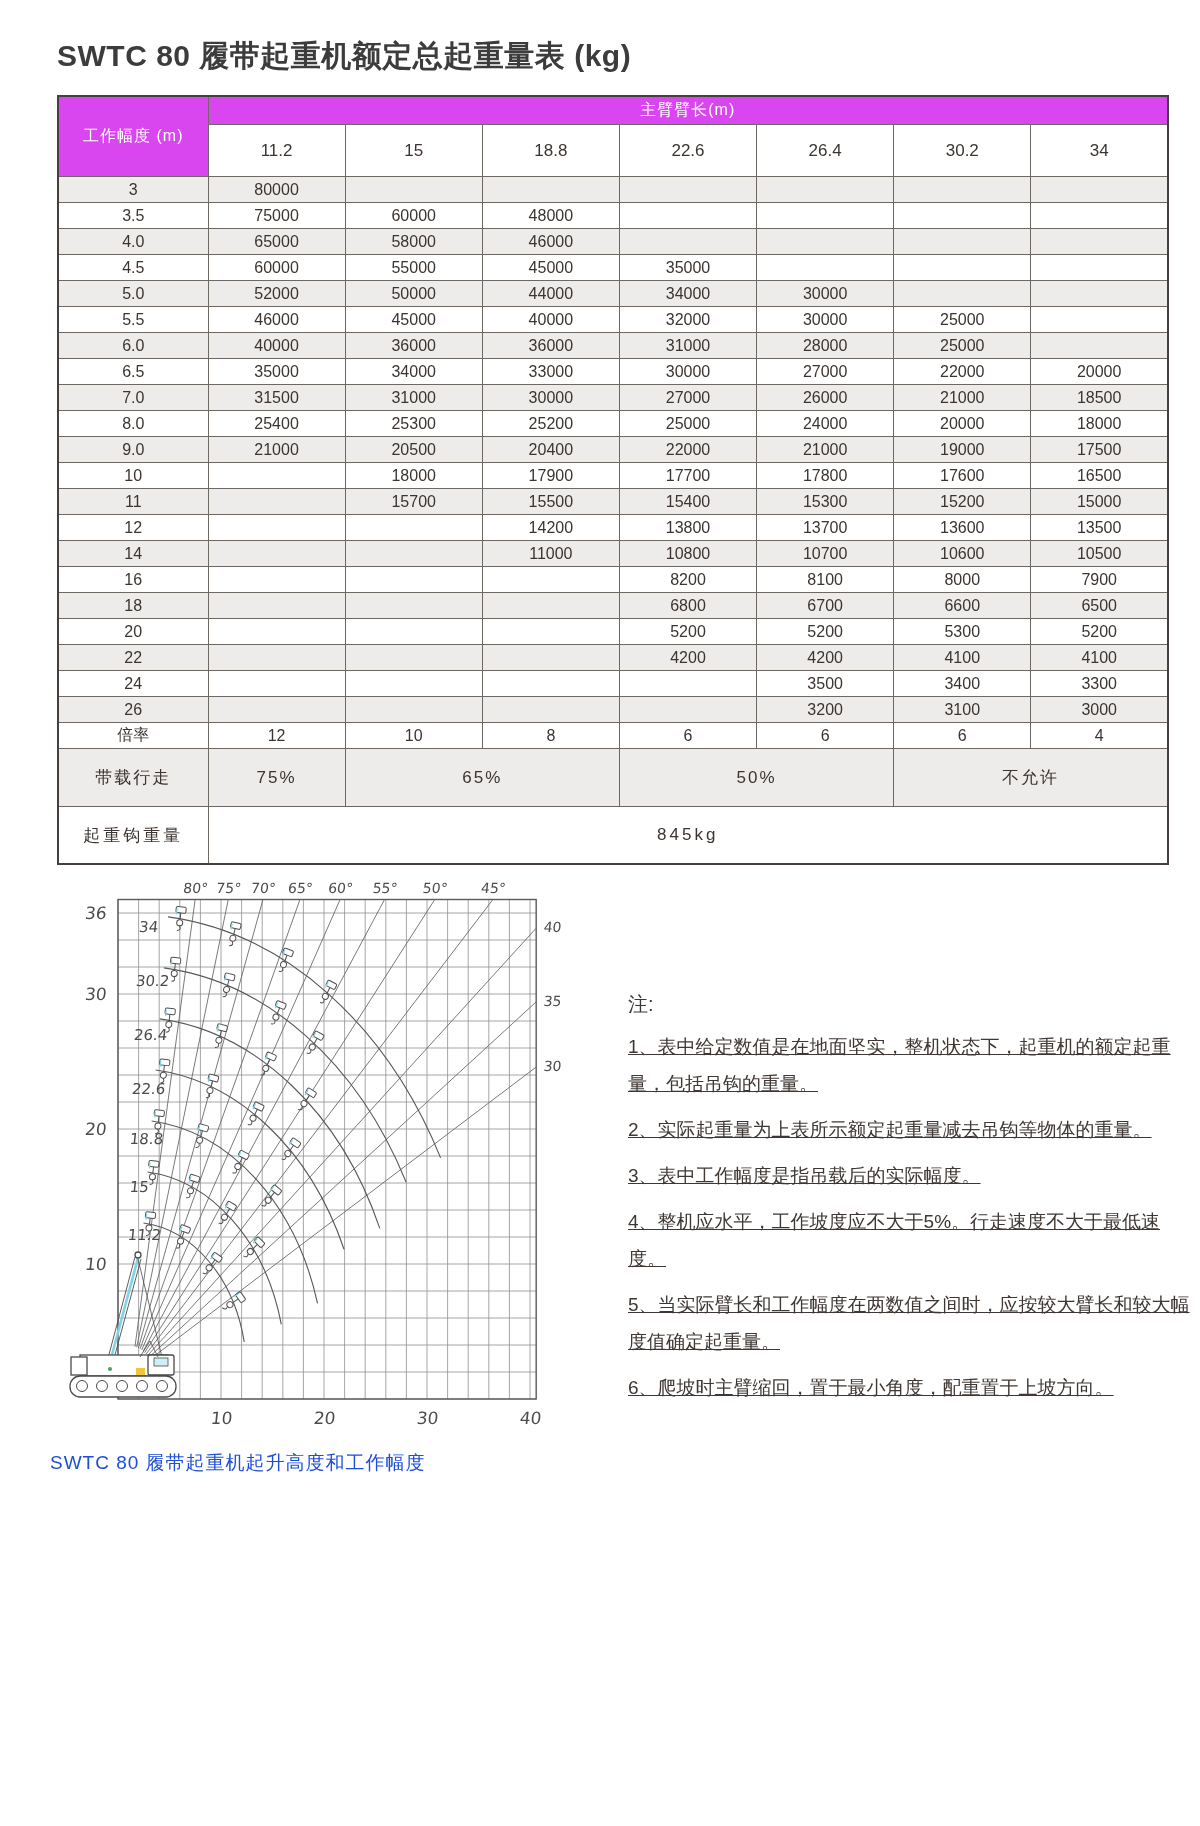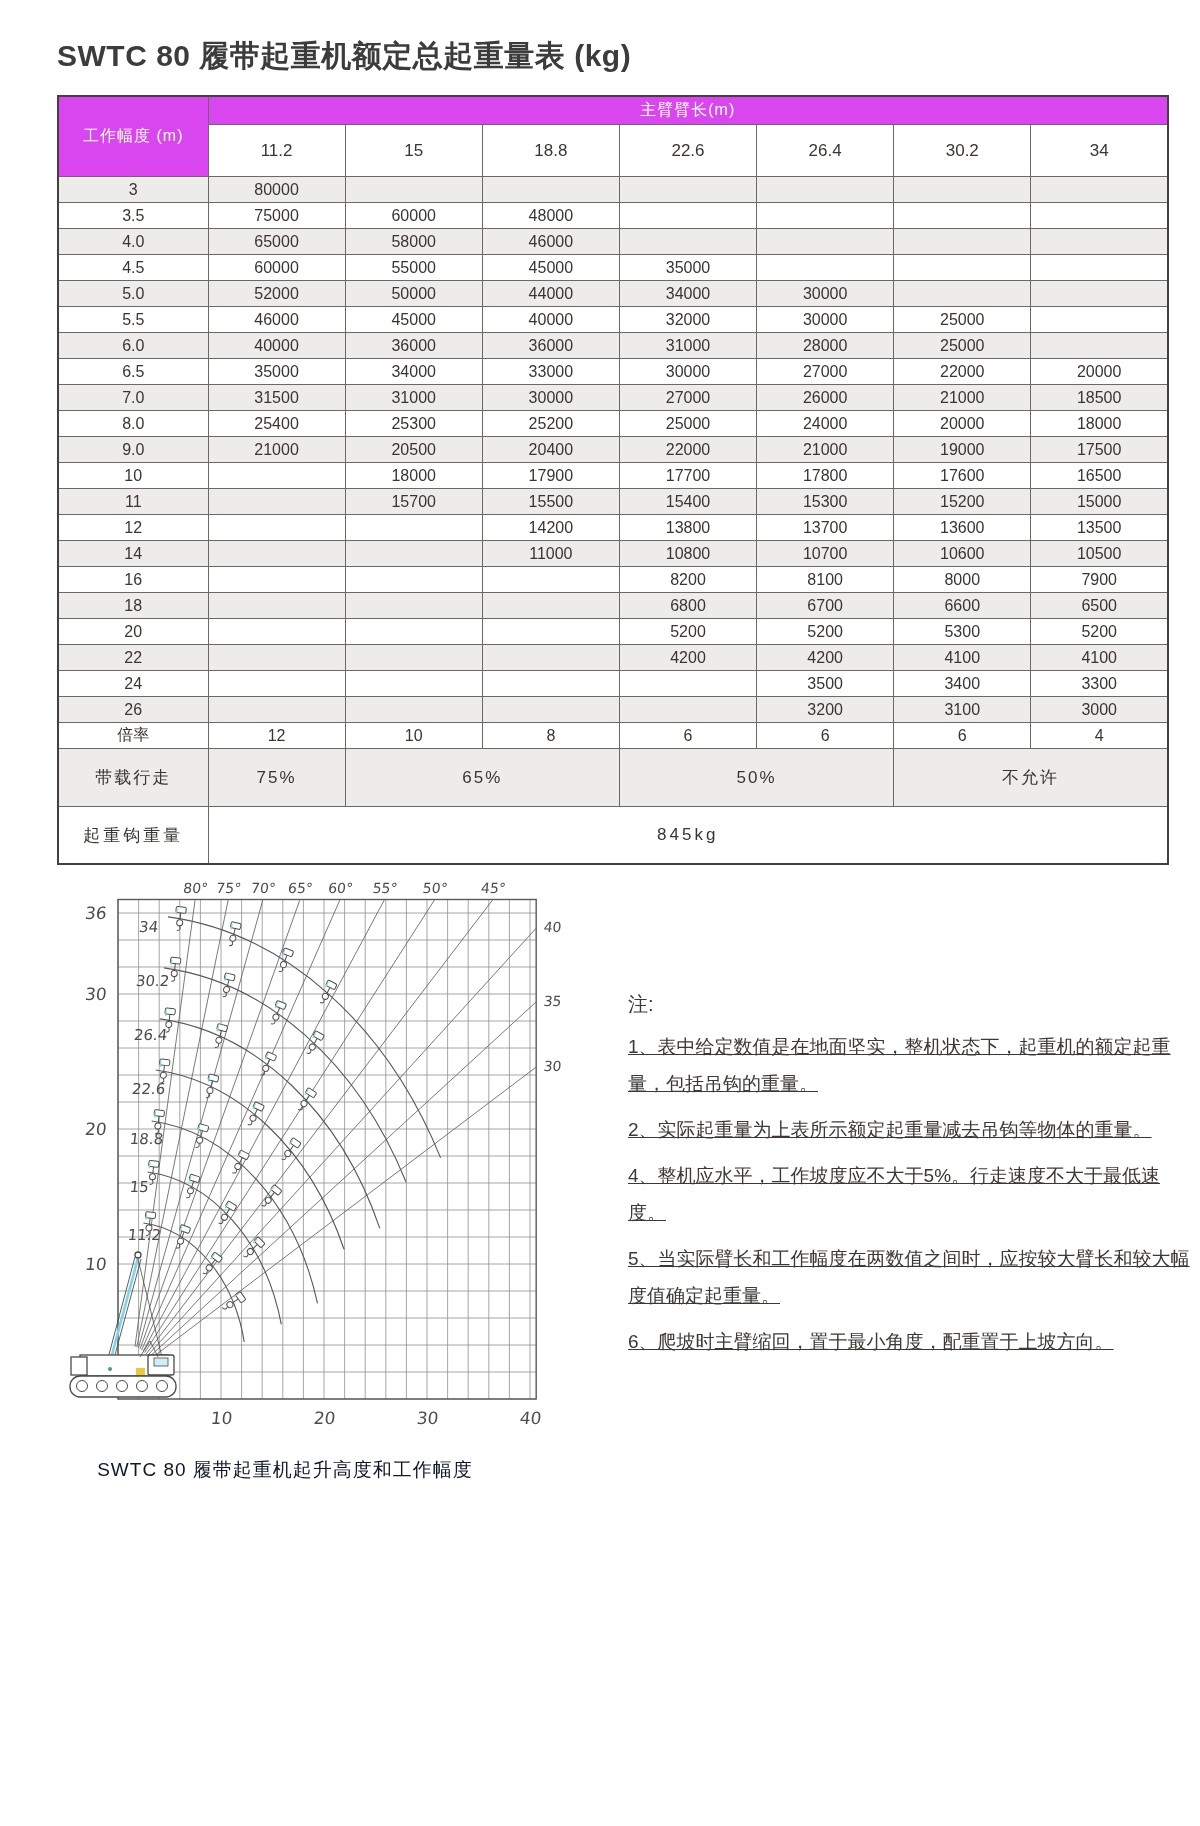--- a/index.html
+++ b/index.html
@@ -16,21 +16,21 @@
   th.corner{font-size:16px;letter-spacing:1px;}
   tr.cols th{height:51px;font-size:17px;background:#ffffff;color:#3b3430;}
   tbody td{height:25px;font-size:16px;color:#3b3430;}
   tr.striped td{background:#eeeceb;}
   tr.plain td{background:#ffffff;}
   tr.travel td{height:57px;font-size:17px;letter-spacing:2px;}
   tr.hookrow td{height:56px;font-size:17px;letter-spacing:3px;}
   
   .bottom{display:flex;margin-top:14px;}
   .chart-col{width:520px;margin-left:50px;flex:0 0 auto;}
-  .chart-caption{width:470px;text-align:center;font-size:19px;color:#0f172a;margin-top:14px;letter-spacing:1px;}
+  .chart-caption{width:470px;font-size:19px;color:#1d4ed8;margin-top:7px;letter-spacing:1px;}
   .notes-col{flex:1 1 auto;padding:112px 10px 0 58px;}
   .note-title{margin:0 0 10px 0;font-size:20px;color:#3e3733;}
   .note{margin:0 0 9px 0;font-size:19px;line-height:1.95;color:#3e3733;text-decoration:underline;}
   svg text{font-family:"DejaVu Sans","Liberation Sans",sans-serif;}
 </style>
 </head>
 <body>
 
 <div class="page">
 
@@ -617,20 +617,21 @@
             <circle cx="112" cy="507" r="5.5" stroke-width="1"></circle>
           </g>
         </svg>
       <div class="chart-caption">SWTC 80 履带起重机起升高度和工作幅度</div>
     </div>
     <div class="notes-col">
       <p class="note-title">注:</p>
       <div id="note-items">
           <p class="note">1、表中给定数值是在地面坚实，整机状态下，起重机的额定起重量，包括吊钩的重量。</p>
           <p class="note">2、实际起重量为上表所示额定起重量减去吊钩等物体的重量。</p>
+          <p class="note">3、表中工作幅度是指吊载后的实际幅度。</p>
           <p class="note">4、整机应水平，工作坡度应不大于5%。行走速度不大于最低速度。</p>
           <p class="note">5、当实际臂长和工作幅度在两数值之间时，应按较大臂长和较大幅度值确定起重量。</p>
           <p class="note">6、爬坡时主臂缩回，置于最小角度，配重置于上坡方向。</p>
         </div>
     </div>
   </div>
 
 </div>
 
 </body></html>

